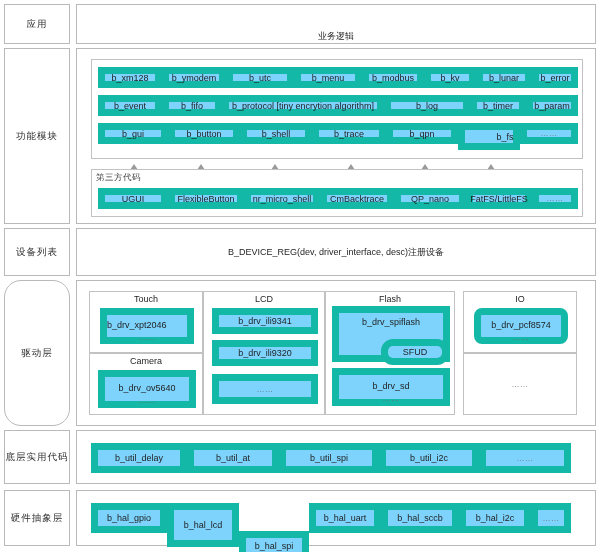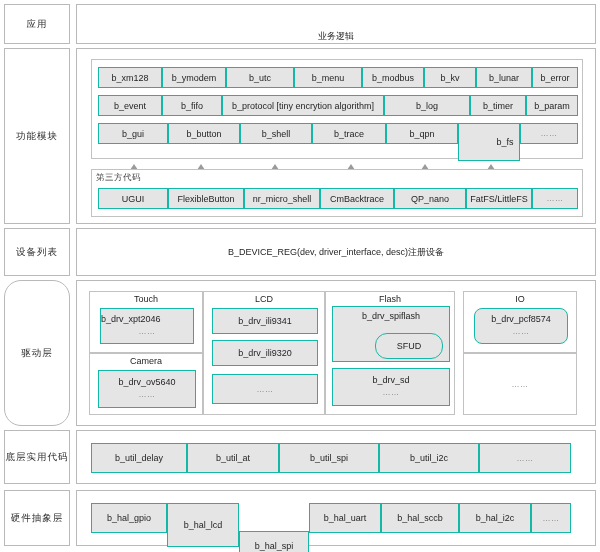--- a/index.html
+++ b/index.html
@@ -17,21 +17,21 @@
   .ctr{display:flex;align-items:center;justify-content:center;text-align:center;}
   .lbl{font-size:9.5px;letter-spacing:1px;color:#2b2b2b;}
   .cell{font-size:9px;color:#1f1f1f;white-space:nowrap;}
   .dots{font-size:8px;color:#6b6b6b;letter-spacing:.5px;}
 
   
   .band-left{border:1px solid #b9b9b9;}
   .band-right{border:1px solid #b9b9b9;}
 
   .inner{border:1px solid #c2c2c2;}
-  .modbox{border:1px solid #14b8a6;background:#e5e5e5;}
+  .modbox{border:7px solid #14b8a6;background:#7dd3fc;}
 
   
   .grp-title{position:absolute;left:0;right:0;top:2px;text-align:center;font-size:9px;color:#1f1f1f;}
 
   .tp-label{position:absolute;left:4px;top:2px;font-size:8.5px;color:#3a3a3a;letter-spacing:.5px;}
 
   .arrow{position:absolute;width:9px;}
   .arrow .shaft{position:absolute;left:4px;top:4px;width:1px;background:#9a9a9a;}
   .arrow .head{position:absolute;left:0;top:0;width:0;height:0;
     border-left:4px solid transparent;border-right:4px solid transparent;
@@ -108,21 +108,21 @@
         </div>
       <div class="bx modbox ctr" style="left:148px;top:63px;width:72px;height:21px;">
         <span class="cell">b_shell</span>
         </div>
       <div class="bx modbox ctr" style="left:220px;top:63px;width:74px;height:21px;">
         <span class="cell">b_trace</span>
         </div>
       <div class="bx modbox ctr" style="left:294px;top:63px;width:72px;height:21px;">
         <span class="cell">b_qpn</span>
         </div>
-      <div class="bx modbox ctr" style="left:366px;top:63px;width:62px;height:38px;padding-left:32px;">
+      <div class="bx modbox ctr" style="left:366px;top:63px;width:62px;height:27px;padding-left:32px;">
         <span class="cell">b_fs</span>
         </div>
       <div class="bx modbox ctr" style="left:428px;top:63px;width:58px;height:21px;">
         <span class="dots">……</span>
         </div>
     </div>
 
     <div class="arrow" style="left:53px;top:115px;height:37px;">
       <span class="head"></span>
         <span class="shaft" style="height:33px;"></span>

